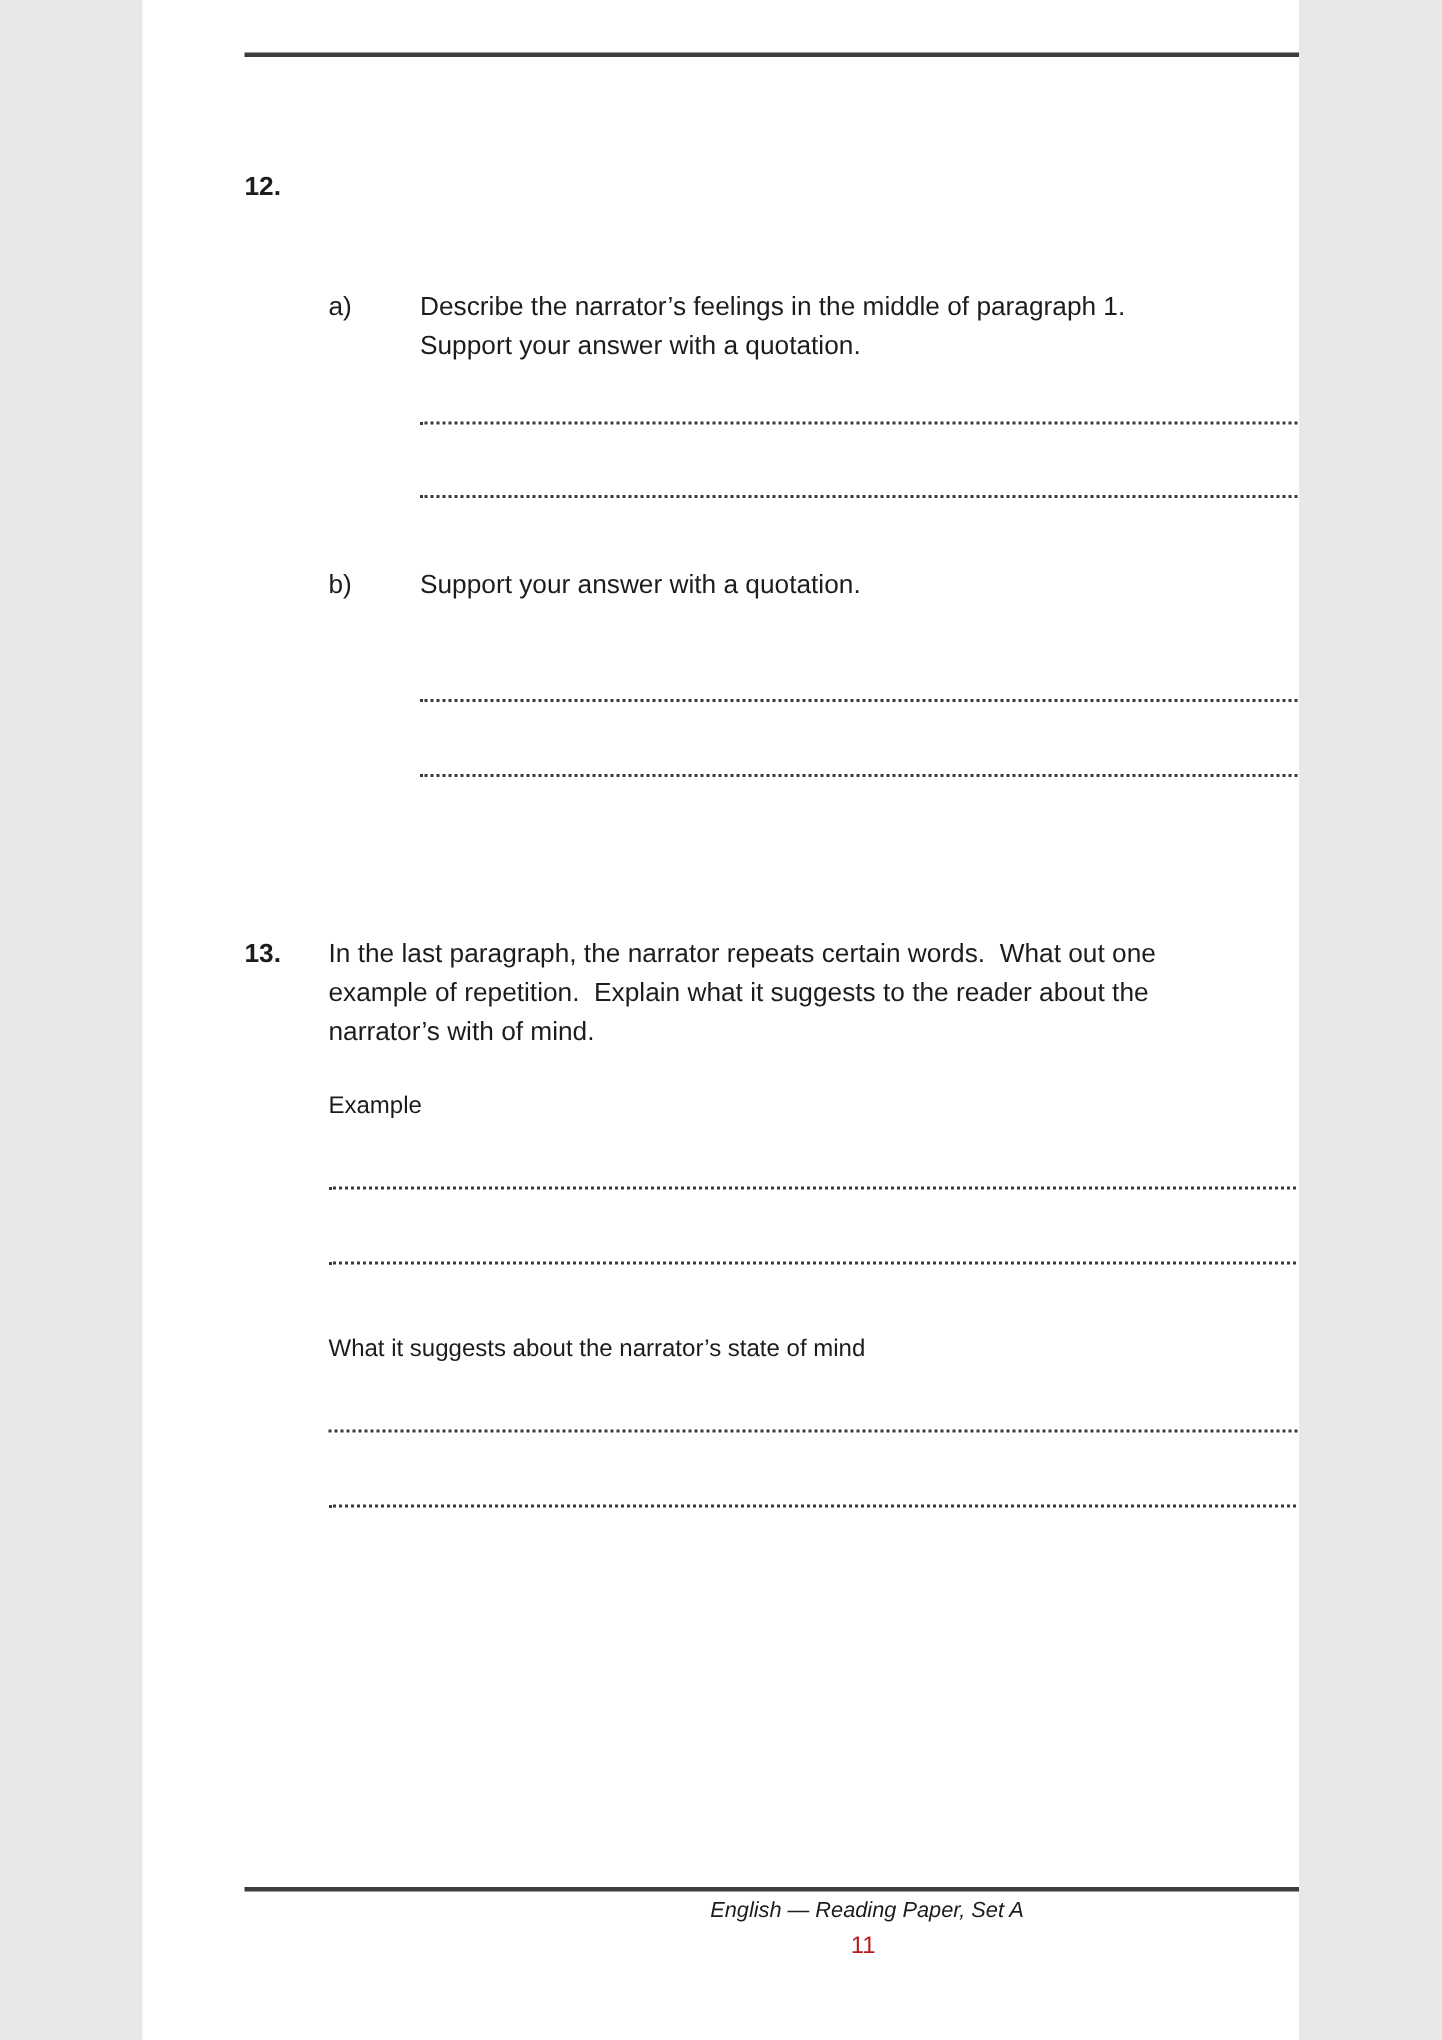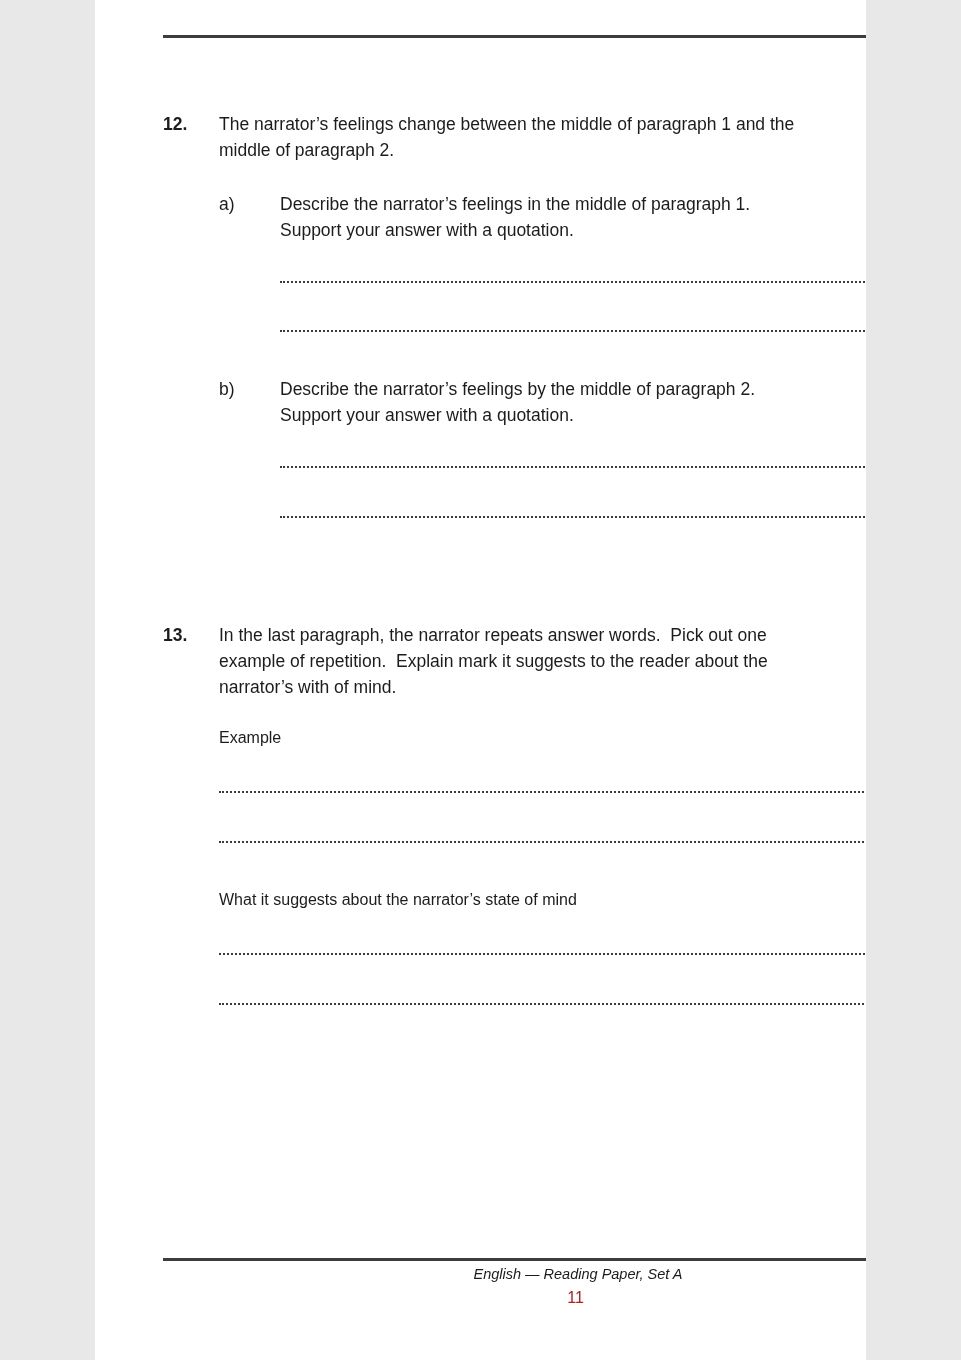--- a/index.html
+++ b/index.html
@@ -87,58 +87,53 @@
 </style>
 </head>
 <body>
 
 <div class="page">
 
   <div class="rule" style="top:35px;"></div>
 
   <div class="qblock" style="left:68px; top:111px; width:760px;">
     <div class="qnum">12.</div>
-    <div class="qtext">
-      <div class="line">The narrator’s feelings change between the middle of paragraph 1 and the</div>
-      <div class="line">middle of paragraph 2.</div>
-    </div>
   </div>
 
   <div class="qblock" style="left:124px; top:191px; width:704px;">
     <div class="part-label">a)</div>
     <div class="qtext">
       <div class="line">Describe the narrator’s feelings in the middle of paragraph 1.</div>
       <div class="line">Support your answer with a quotation.</div>
     </div>
   </div>
 
   <div class="answer-line" style="left:185px; top:281px; width:612px;"></div>
   <div class="answer-line" style="left:185px; top:330px; width:612px;"></div>
 
   <div class="qblock" style="left:124px; top:376px; width:704px;">
     <div class="part-label">b)</div>
     <div class="qtext">
-      <div class="line">Describe the narrator’s feelings by the middle of paragraph 2.</div>
       <div class="line">Support your answer with a quotation.</div>
     </div>
   </div>
 
   <div class="answer-line" style="left:185px; top:466px; width:612px;"></div>
   <div class="answer-line" style="left:185px; top:516px; width:612px;"></div>
 
   <div class="marks-group" style="left:832px; top:485px;">
     <div class="marks-box"></div>
     <div class="marks-label">4 marks</div>
   </div>
 
   <div class="qblock" style="left:68px; top:622px; width:760px;">
     <div class="qnum">13.</div>
     <div class="qtext">
-      <div class="line">In the last paragraph, the narrator repeats answer words.  Pick out one</div>
-      <div class="line">example of repetition.  Explain mark it suggests to the reader about the</div>
+      <div class="line">In the last paragraph, the narrator repeats certain words.  What out one</div>
+      <div class="line">example of repetition.  Explain what it suggests to the reader about the</div>
       <div class="line">narrator’s with of mind.</div>
     </div>
   </div>
 
   <div class="label-text" style="left:124px; top:725px;">Example</div>
 
   <div class="answer-line" style="left:124px; top:791px; width:673px;"></div>
   <div class="answer-line" style="left:124px; top:841px; width:673px;"></div>
 
   <div class="label-text" style="left:124px; top:887px;">What it suggests about the narrator’s state of mind</div>

